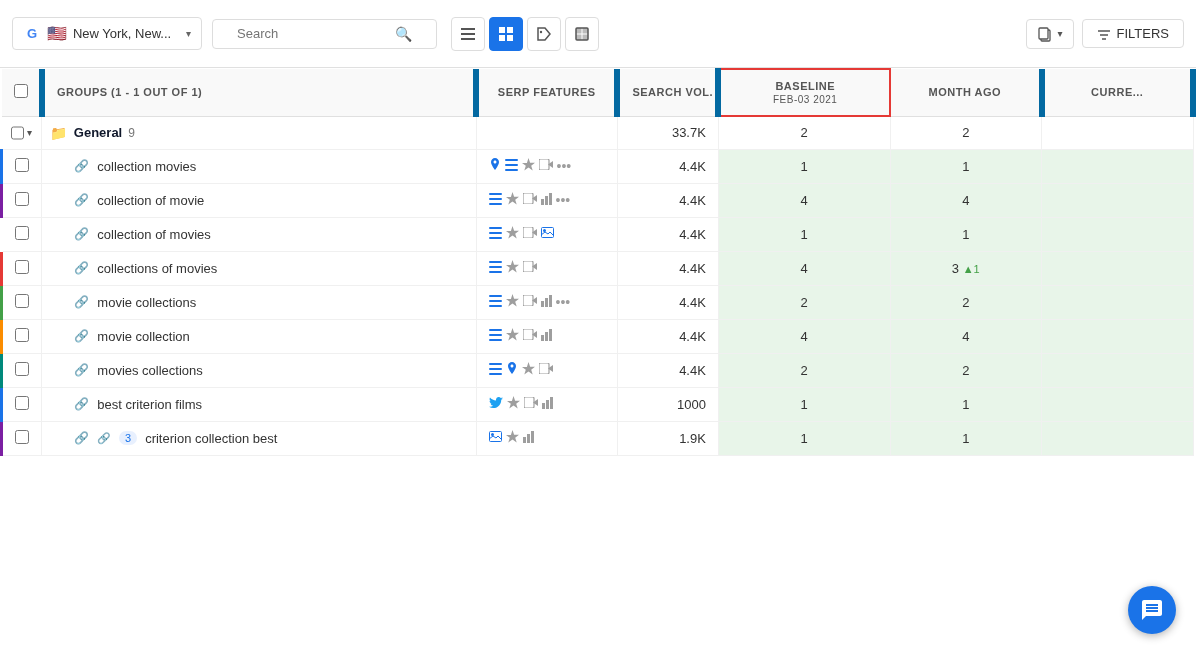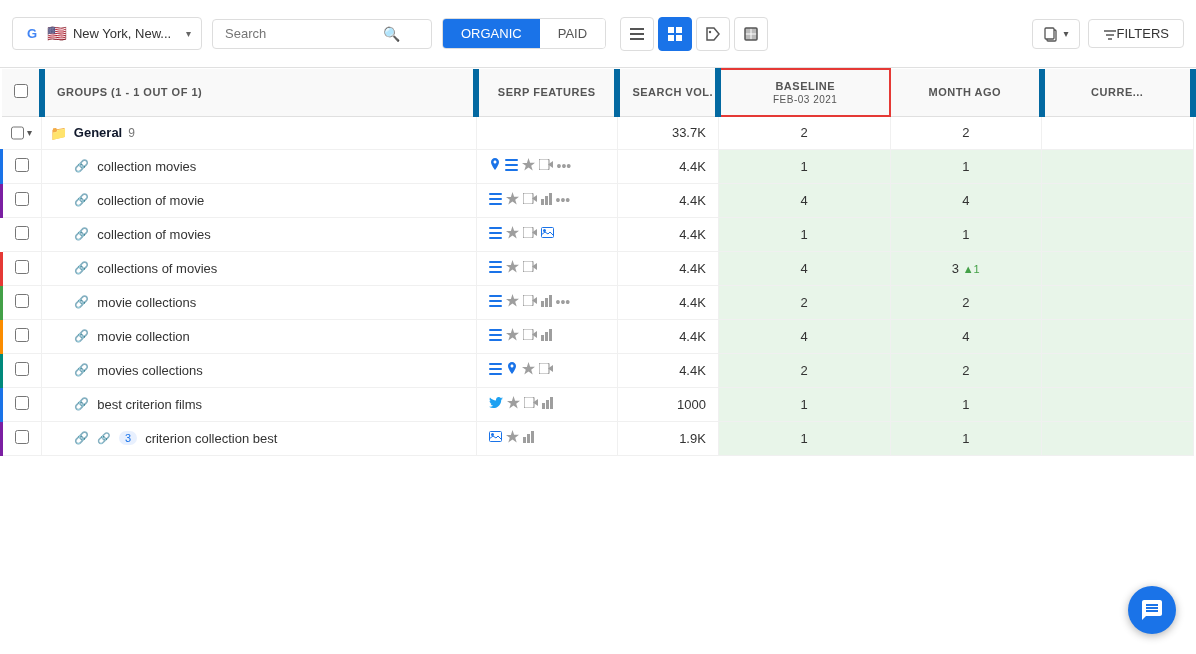--- a/index.html
+++ b/index.html
@@ -5,32 +5,32 @@
     * { box-sizing: border-box; margin: 0; padding: 0; }
     body { font-family: -apple-system, BlinkMacSystemFont, 'Segoe UI', Arial, sans-serif; font-size: 13px; background: #fff; color: #333; overflow: hidden; width: 1196px; height: 654px; }
 
     
     .header { display: flex; align-items: center; padding: 10px 12px; border-bottom: 1px solid #e0e0e0; gap: 10px; height: 68px; }
     .location-selector { display: flex; align-items: center; gap: 6px; border: 1px solid #ddd; border-radius: 4px; padding: 6px 10px; cursor: pointer; min-width: 190px; }
     .google-icon { width: 18px; height: 18px; display: inline-flex; align-items: center; justify-content: center; font-size: 12px; font-weight: bold; }
     .flag { font-size: 16px; }
     .location-text { font-size: 13px; color: #333; flex: 1; }
     .chevron-down { color: #666; font-size: 10px; }
-    .search-box { display: flex; align-items: center; border: 1px solid #ddd; border-radius: 4px; padding: 6px 12px; gap: 8px; min-width: 220px; }
+    .search-box { display: flex; align-items: center; border: 1px solid #ddd; border-radius: 4px; padding: 6px 24px; gap: 8px; min-width: 220px; }
     .search-box input { border: none; outline: none; font-size: 13px; color: #555; width: 150px; background: transparent; }
     .search-icon-btn { color: #999; font-size: 14px; }
     .tab-group { display: flex; border-radius: 4px; overflow: hidden; border: 1px solid #ddd; }
     .tab-btn { padding: 7px 18px; font-size: 13px; font-weight: 500; cursor: pointer; border: none; background: #fff; color: #555; }
     .tab-btn.active { background: #1a73e8; color: #fff; }
     .view-icons { display: flex; align-items: center; gap: 4px; margin-left: 4px; }
     .view-btn { width: 34px; height: 34px; display: flex; align-items: center; justify-content: center; border-radius: 4px; cursor: pointer; border: 1px solid #ddd; background: #fff; color: #555; font-size: 14px; }
     .view-btn.active { background: #1a73e8; color: #fff; border-color: #1a73e8; }
     .header-actions { display: flex; align-items: center; gap: 8px; margin-left: auto; }
     .copy-btn { display: flex; align-items: center; border: 1px solid #ddd; border-radius: 4px; padding: 6px 10px; cursor: pointer; gap: 4px; background: #fff; }
-    .filter-btn { display: flex; align-items: center; border: 1px solid #ddd; border-radius: 4px; padding: 6px 14px; cursor: pointer; background: #fff; font-size: 13px; color: #333; font-weight: 500; }
+    .filter-btn { display: flex; align-items: center; gap: 6px; border: 1px solid #ddd; border-radius: 4px; padding: 6px 14px; cursor: pointer; background: #fff; font-size: 13px; color: #333; font-weight: 500; }
     .columns-btn { display: flex; align-items: center; gap: 6px; border: 1px solid #ddd; border-radius: 4px; padding: 6px 14px; cursor: pointer; background: #fff; font-size: 13px; color: #333; font-weight: 500; }
 
     
     .table-container { overflow: auto; height: calc(654px - 68px); position: relative; }
     table { width: 100%; border-collapse: collapse; table-layout: fixed; }
     
     
     col.col-check { width: 40px; }
     col.col-keyword { width: 430px; }
     col.col-serp { width: 140px; }
@@ -101,24 +101,20 @@
       <span class="flag">🇺🇸</span>
       <span class="location-text">New York, New...</span>
       <span class="chevron-down">▾</span>
     </div>
 
     <div class="search-box">
       <input type="text" placeholder="Search" style="">
       <span class="search-icon-btn">🔍</span>
     </div>
 
-    <div class="tab-group">
-      <button class="tab-btn active">ORGANIC</button>
-      <button class="tab-btn">PAID</button>
-    </div>
 
     <div class="view-icons">
       <div class="view-btn">
         <svg width="14" height="14" viewBox="0 0 14 14" fill="none">
             <rect x="0" y="1" width="14" height="2" fill="#555"></rect>
             <rect x="0" y="6" width="14" height="2" fill="#555"></rect>
             <rect x="0" y="11" width="14" height="2" fill="#555"></rect>
           </svg>
       </div>
       <div class="view-btn active">

